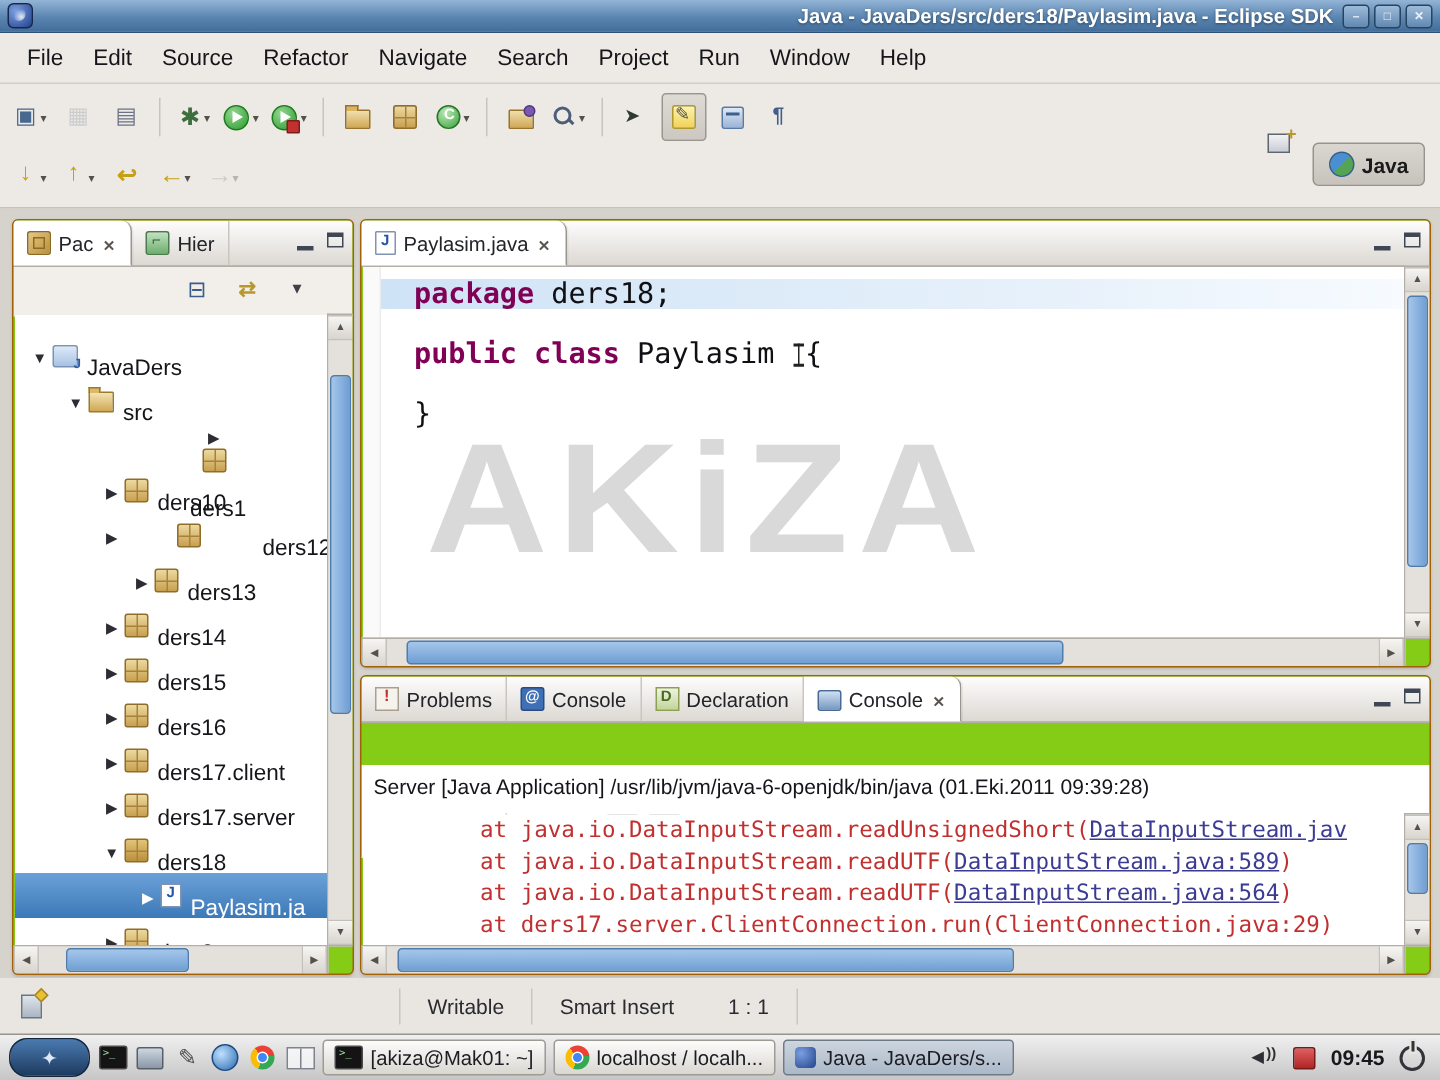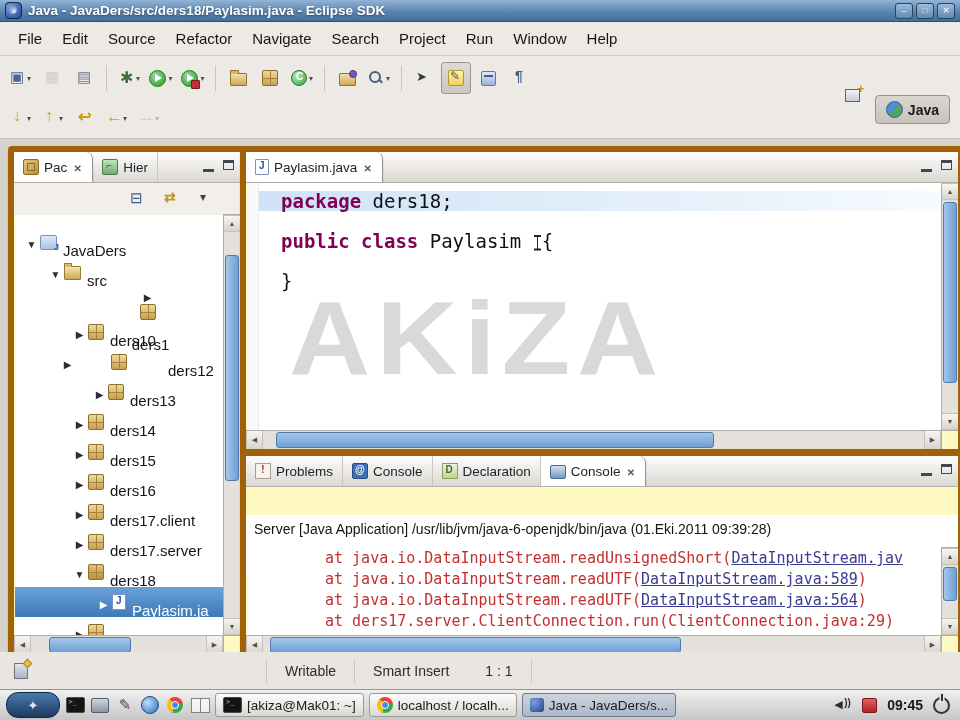--- a/index.html
+++ b/index.html
@@ -1,20 +1,20 @@
 <!DOCTYPE html>
 <html><head>
 <meta charset="utf-8">
 <style>
   html,body{margin:0;padding:0;background:#444;}
   .screen{position:relative;width:960px;height:720px;background:#d6d2cc;font-family:"Liberation Sans",sans-serif;overflow:hidden;margin:0 auto;}
 
   
   .titlebar{position:absolute;left:0;top:0;right:0;height:21px;background:linear-gradient(#93b4d6,#5a85b1 55%,#436e9b);display:flex;align-items:center;padding:0 5px;gap:6px;border-bottom:1px solid #2e5076;}
-  .title{flex:1;text-align:left;color:#fff;font-weight:bold;font-size:13.5px;text-shadow:0 1px 2px rgba(0,0,0,.45);white-space:nowrap;overflow:hidden;}
+  .title{flex:1;text-align:right;color:#fff;font-weight:bold;font-size:13.5px;text-shadow:0 1px 2px rgba(0,0,0,.45);white-space:nowrap;overflow:hidden;}
   .winbtns{display:flex;gap:3px;}
   .wb{width:16px;height:14px;border-radius:3px;background:linear-gradient(#9dbbda,#6288b1);border:1px solid #28455f;position:relative;}
   .wb::before{position:absolute;left:0;right:0;top:0;bottom:0;display:flex;align-items:center;justify-content:center;color:#e8f0fa;font-size:8px;font-weight:bold;}
   .wb-min::before{content:"–";}
   .wb-max::before{content:"□";}
   .wb-close::before{content:"✕";}
   .i-eclipse{width:15px;height:15px;border-radius:4px;background:radial-gradient(circle at 30% 30%,#7aa0e0,#23418c);border:1px solid #16264f;position:relative;flex:none;}
   .i-eclipse::after{content:"";position:absolute;left:2px;top:2px;width:9px;height:9px;border-radius:50%;background:radial-gradient(circle at 70% 70%,rgba(255,255,255,.85),rgba(255,255,255,0) 60%);}
 
   
@@ -67,21 +67,21 @@
   .i-next-annotation::before{content:"↓";color:#c8a018;font-size:16px;font-weight:bold;position:absolute;left:4px;top:-3px;}
   .i-prev-annotation::before{content:"↑";color:#c8a018;font-size:16px;font-weight:bold;position:absolute;left:4px;top:-3px;}
   .i-last-edit::before{content:"↩";color:#c8a018;font-size:16px;font-weight:bold;position:absolute;left:2px;top:-3px;}
   .i-back::before{content:"←";color:#c8a018;font-size:17px;font-weight:bold;position:absolute;left:1px;top:-3px;}
   .i-forward::before{content:"→";color:#9a958e;font-size:17px;font-weight:bold;position:absolute;left:1px;top:-3px;}
   .i-open-perspective{border:1px solid #5d6570;background:linear-gradient(#f2f2f4,#c9ccd4);width:13px;height:11px;margin-top:3px;}
   .i-open-perspective::after{content:"+";color:#b8982a;font-weight:bold;position:absolute;right:-5px;top:-8px;font-size:12px;}
   .i-java-persp{width:15px;height:15px;border-radius:50%;background:linear-gradient(135deg,#4a90d0 50%,#55a455 50%);border:1px solid #34608c;}
 
   
-  .view{position:absolute;background:#fef9c3;border:6px solid #a16207;border-radius:4px;overflow:hidden;box-shadow:0 1px 2px rgba(0,0,0,.15);}
+  .view{position:absolute;background:#84cc16;border:1px solid #a16207;border-radius:4px;overflow:hidden;box-shadow:0 1px 2px rgba(0,0,0,.15);}
   #pkg{left:8px;top:146px;width:226px;height:502px;}
   #editor{left:240px;top:146px;width:712px;height:297px;}
   #bottom{left:240px;top:450px;width:712px;height:198px;}
 
   .tabrow{height:30px;background:linear-gradient(#fdfdfd,#dcd8d2);border-bottom:1px solid #b3afa8;display:flex;align-items:stretch;position:relative;}
   .tab{display:flex;align-items:center;gap:5px;padding:0 9px;font-size:13.5px;color:#23232a;border-right:1px solid #c9c5bf;white-space:nowrap;}
   .tab.active{background:#fff;border-right:1px solid #9a968f;box-shadow:1px 0 0 rgba(0,0,0,.05);border-top-right-radius:7px;}
   .tclose{display:none;width:11px;text-align:center;}
   .tclose::before{content:"✕";font-size:10px;color:#5a5550;font-weight:bold;}
   .tab.closable .tclose{display:inline-block;}
@@ -352,21 +352,21 @@
         <div class="trow-item closed" style="padding-left: 56px; flex-direction: column;">
           <span class="exp"></span>
           <span class="ticon i-package"></span>
           <span class="tlabel">ders1</span>
         </div>
         <div class="trow-item closed" style="padding-left: 56px;">
           <span class="exp"></span>
           <span class="ticon i-package"></span>
           <span class="tlabel">ders10</span>
         </div>
-        <div class="trow-item closed" style="padding-left: 44px; gap: 35px;">
+        <div class="trow-item closed" style="padding-left: 56px; gap: 35px;">
           <span class="exp"></span>
           <span class="ticon i-package"></span>
           <span class="tlabel">ders12</span>
         </div>
         <div class="trow-item closed" style="padding-left: 76px; text-align: center;">
           <span class="exp"></span>
           <span class="ticon i-package"></span>
           <span class="tlabel">ders13</span>
         </div>
         <div class="trow-item closed" style="padding-left: 56px;">

